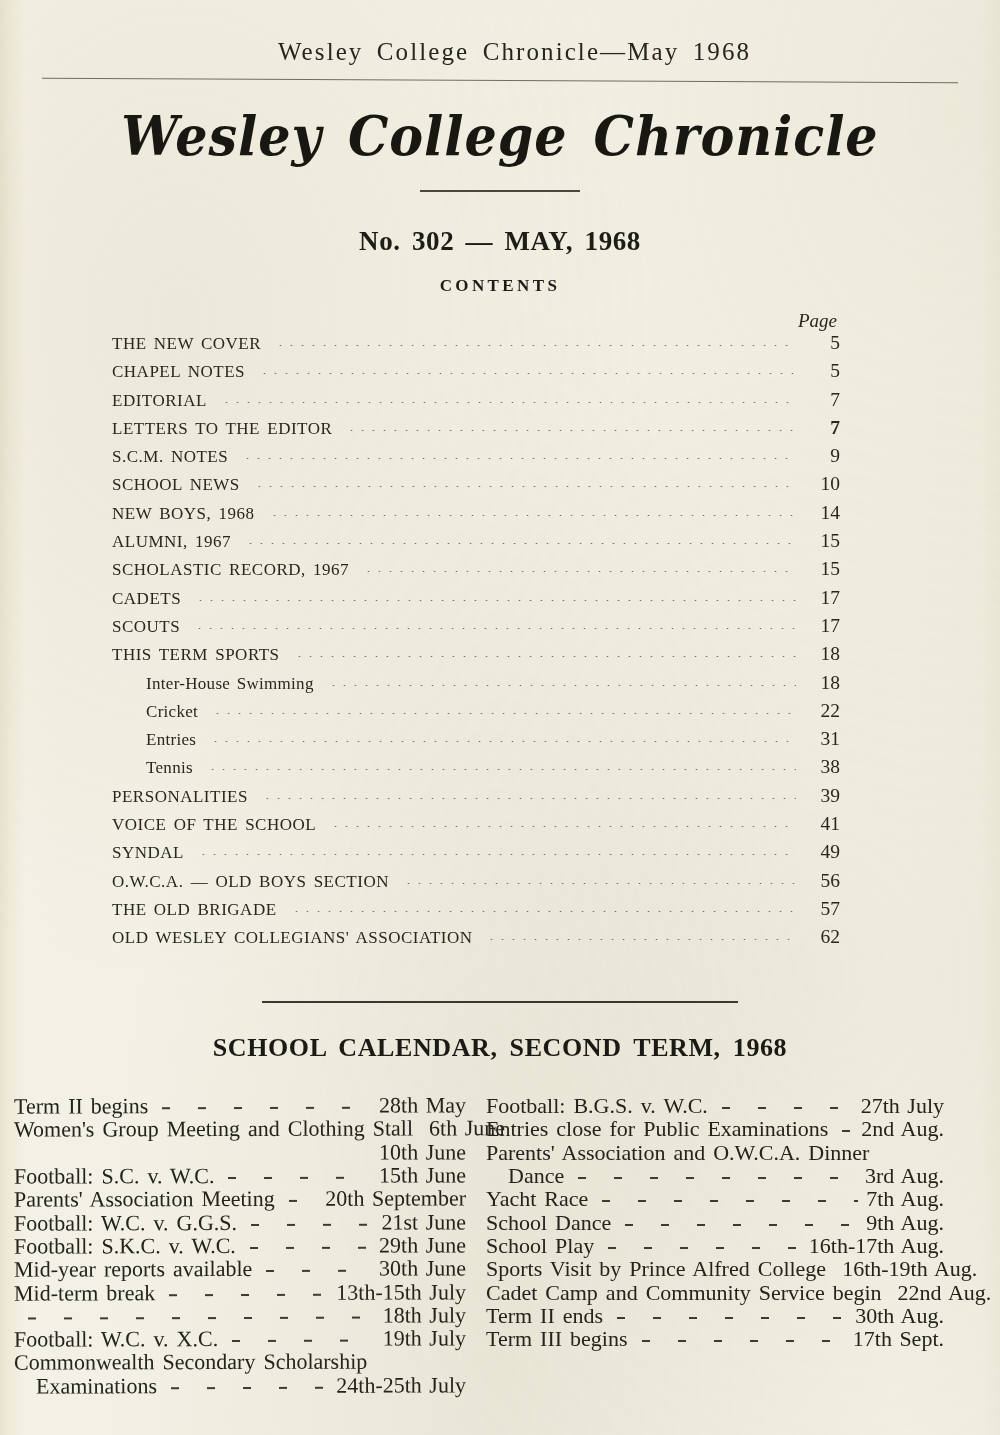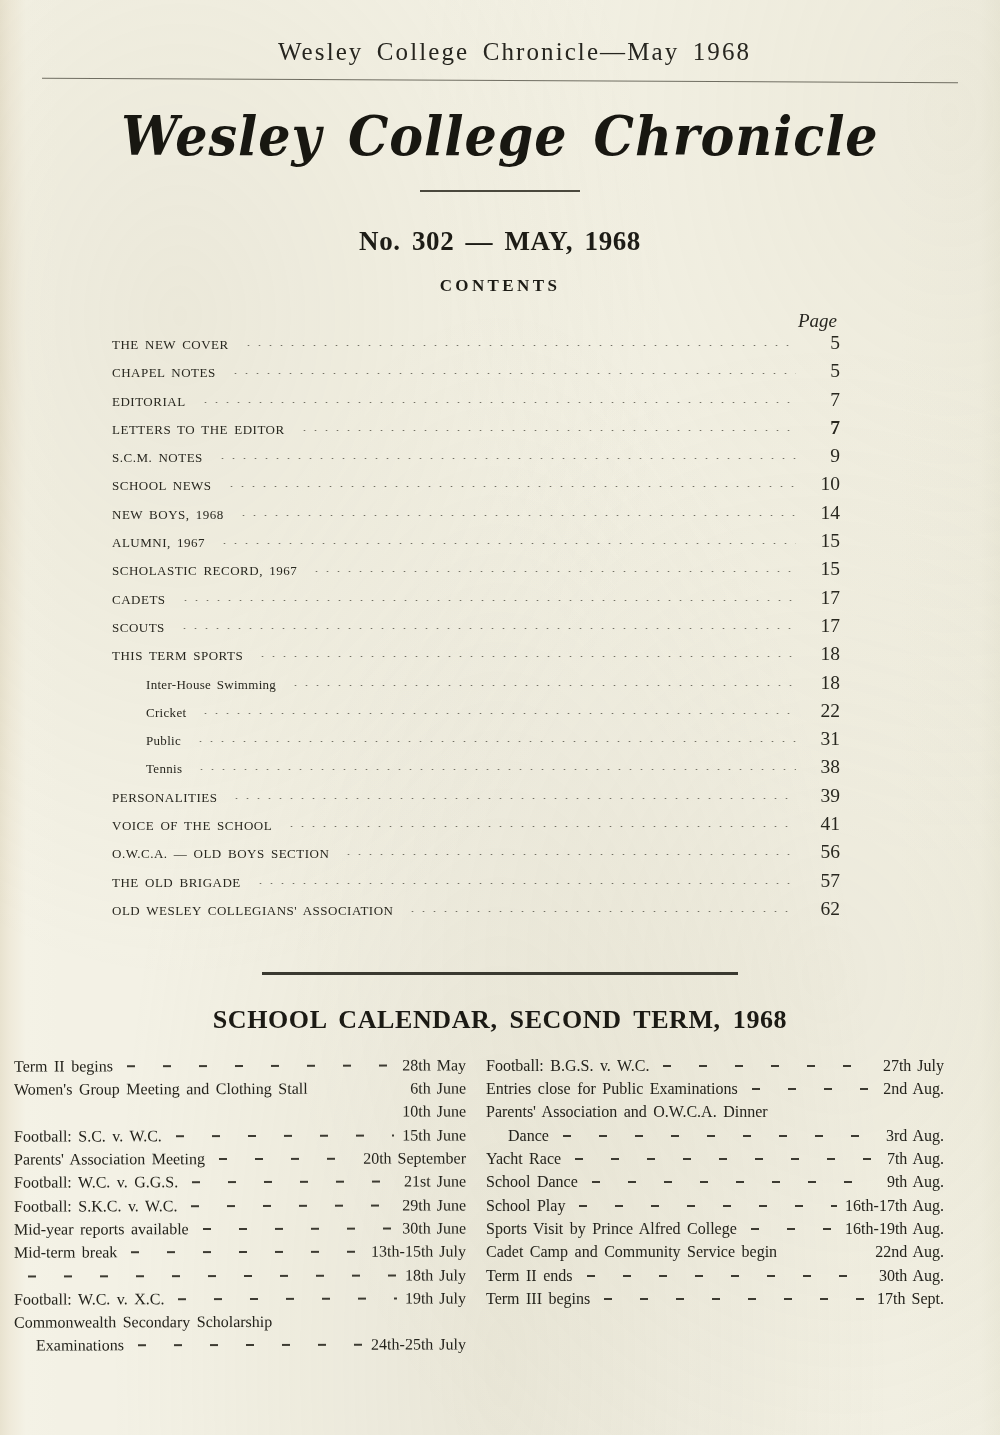--- a/index.html
+++ b/index.html
@@ -110,21 +110,21 @@
     font-size: 19px;
     padding-right: 3px;
     color: #26251f;
   }
   .toc-row {
     display: flex;
     align-items: baseline;
     height: 28.3px;
   }
   .toc-title {
-    font-size: 13px;
+    font-size: 17px;
     letter-spacing: 0.5px;
     word-spacing: 2.5px;
     white-space: nowrap;
     color: #28271f;
   }
   .toc-row.sub { padding-left: 34px; }
   .toc-row.sub .toc-title {
     letter-spacing: 0.3px;
     word-spacing: 2px;
   }
@@ -162,23 +162,23 @@
     margin-top: 30px;
     font-size: 26px;
     font-weight: bold;
     letter-spacing: 0.6px;
     word-spacing: 5px;
     color: #1b1a14;
   }
 
   .calendar {
     display: flex;
-    margin-top: 22px;
+    margin-top: 30px;
     padding: 0 18px 0 14px;
-    font-size: 16px;
+    font-size: 22px;
   }
   .cal-col { flex: 0 0 auto; }
   .cal-col.left  { width: 452px; }
   .cal-col.right { width: 458px; margin-left: 20px; }
 
   .cal-row {
     display: flex;
     align-items: baseline;
     height: 23.3px;
     white-space: nowrap;
@@ -292,38 +292,43 @@
           <span class="toc-title">Inter-House Swimming</span>
           <span class="toc-leader"></span>
           <span class="toc-page">18</span>
         </div>
         <div class="toc-row sub">
           <span class="toc-title">Cricket</span>
           <span class="toc-leader"></span>
           <span class="toc-page">22</span>
         </div>
         <div class="toc-row sub">
-          <span class="toc-title">Public</span>
+          <span class="toc-title">Entries</span>
           <span class="toc-leader"></span>
           <span class="toc-page">31</span>
         </div>
         <div class="toc-row sub">
           <span class="toc-title">Tennis</span>
           <span class="toc-leader"></span>
           <span class="toc-page">38</span>
         </div>
         <div class="toc-row">
           <span class="toc-title">PERSONALITIES</span>
           <span class="toc-leader"></span>
           <span class="toc-page">39</span>
         </div>
         <div class="toc-row">
           <span class="toc-title">VOICE OF THE SCHOOL</span>
           <span class="toc-leader"></span>
           <span class="toc-page">41</span>
+        </div>
+        <div class="toc-row">
+          <span class="toc-title">SYNDAL</span>
+          <span class="toc-leader"></span>
+          <span class="toc-page">49</span>
         </div>
         <div class="toc-row">
           <span class="toc-title">O.W.C.A. — OLD BOYS SECTION</span>
           <span class="toc-leader"></span>
           <span class="toc-page">56</span>
         </div>
         <div class="toc-row">
           <span class="toc-title">THE OLD BRIGADE</span>
           <span class="toc-leader"></span>
           <span class="toc-page">57</span>

